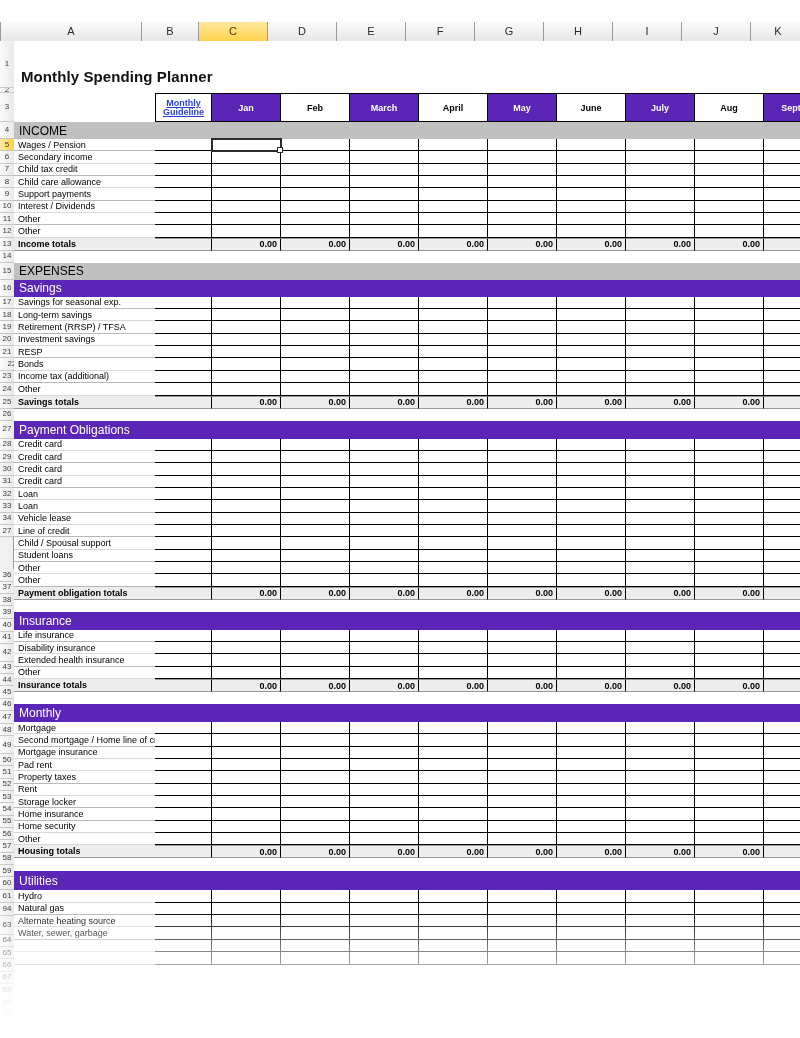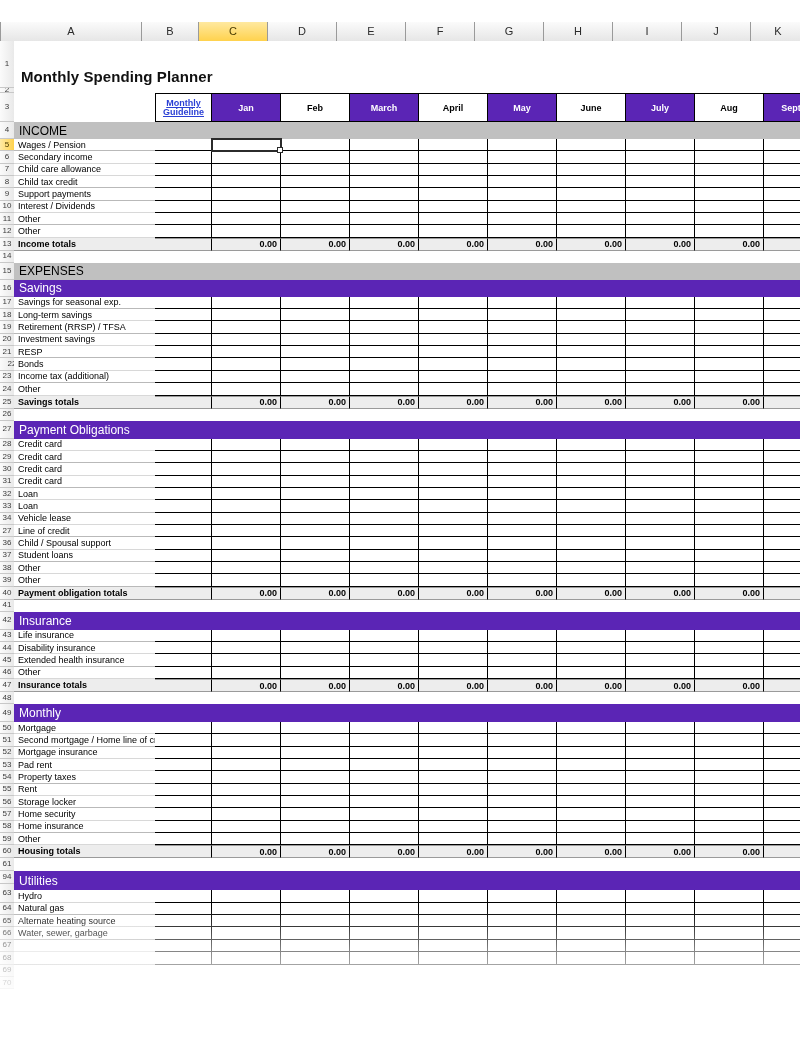--- a/index.html
+++ b/index.html
@@ -257,21 +257,21 @@
       <div class="rowhdr" style="height: 12px;">26</div>
       <div class="rowhdr" style="height: 18px;">27</div>
       <div class="rowhdr" style="height: 12.35px;">28</div>
       <div class="rowhdr" style="height: 12.35px;">29</div>
       <div class="rowhdr" style="height: 12.35px;">30</div>
       <div class="rowhdr" style="height: 12.35px;">31</div>
       <div class="rowhdr" style="height: 12.35px;">32</div>
       <div class="rowhdr" style="height: 12.35px;">33</div>
       <div class="rowhdr" style="height: 12.35px;">34</div>
       <div class="rowhdr" style="height: 12.35px;">27</div>
-      <div class="rowhdr" style="height: 12.35px;">36</div>
+      <div class="rowhdr" style="height: 12.35px; margin-top: 32px;">36</div>
       <div class="rowhdr" style="height: 12.35px;">37</div>
       <div class="rowhdr" style="height: 12.35px;">38</div>
       <div class="rowhdr" style="height: 12.35px;">39</div>
       <div class="rowhdr" style="height: 13px;">40</div>
       <div class="rowhdr" style="height: 12px;">41</div>
       <div class="rowhdr" style="height: 18px;">42</div>
       <div class="rowhdr" style="height: 12.35px;">43</div>
       <div class="rowhdr" style="height: 12.35px;">44</div>
       <div class="rowhdr" style="height: 12.35px;">45</div>
       <div class="rowhdr" style="height: 12.35px;">46</div>
@@ -347,34 +347,34 @@
         <div class="cell dcell b" style="width: 69px; min-width: 69px;"></div>
         <div class="cell dcell b" style="width: 69px; min-width: 69px;"></div>
         <div class="cell dcell b" style="width: 69px; min-width: 69px;"></div>
         <div class="cell dcell b" style="width: 69px; min-width: 69px;"></div>
         <div class="cell dcell b" style="width: 69px; min-width: 69px;"></div>
         <div class="cell dcell b" style="width: 69px; min-width: 69px;"></div>
         <div class="cell dcell b" style="width: 69px; min-width: 69px;"></div>
         <div class="cell dcell b" style="width: 55px; min-width: 55px;"></div>
       </div>
       <div class="grow" style="height: 12.35px;">
+        <div class="cell lbl" style="width: 141px; min-width: 141px;">Child tax credit</div>
+        <div class="cell dcell b" style="width: 57px; min-width: 57px;"></div>
+        <div class="cell dcell b" style="width: 69px; min-width: 69px;"></div>
+        <div class="cell dcell b" style="width: 69px; min-width: 69px;"></div>
+        <div class="cell dcell b" style="width: 69px; min-width: 69px;"></div>
+        <div class="cell dcell b" style="width: 69px; min-width: 69px;"></div>
+        <div class="cell dcell b" style="width: 69px; min-width: 69px;"></div>
+        <div class="cell dcell b" style="width: 69px; min-width: 69px;"></div>
+        <div class="cell dcell b" style="width: 69px; min-width: 69px;"></div>
+        <div class="cell dcell b" style="width: 69px; min-width: 69px;"></div>
+        <div class="cell dcell b" style="width: 55px; min-width: 55px;"></div>
+      </div>
+      <div class="grow" style="height: 12.35px;">
         <div class="cell lbl thinline" style="width: 141px; min-width: 141px;">Child care allowance</div>
-        <div class="cell dcell b" style="width: 57px; min-width: 57px;"></div>
-        <div class="cell dcell b" style="width: 69px; min-width: 69px;"></div>
-        <div class="cell dcell b" style="width: 69px; min-width: 69px;"></div>
-        <div class="cell dcell b" style="width: 69px; min-width: 69px;"></div>
-        <div class="cell dcell b" style="width: 69px; min-width: 69px;"></div>
-        <div class="cell dcell b" style="width: 69px; min-width: 69px;"></div>
-        <div class="cell dcell b" style="width: 69px; min-width: 69px;"></div>
-        <div class="cell dcell b" style="width: 69px; min-width: 69px;"></div>
-        <div class="cell dcell b" style="width: 69px; min-width: 69px;"></div>
-        <div class="cell dcell b" style="width: 55px; min-width: 55px;"></div>
-      </div>
-      <div class="grow" style="height: 12.35px;">
-        <div class="cell lbl" style="width: 141px; min-width: 141px;">Child tax credit</div>
         <div class="cell dcell b" style="width: 57px; min-width: 57px;"></div>
         <div class="cell dcell b" style="width: 69px; min-width: 69px;"></div>
         <div class="cell dcell b" style="width: 69px; min-width: 69px;"></div>
         <div class="cell dcell b" style="width: 69px; min-width: 69px;"></div>
         <div class="cell dcell b" style="width: 69px; min-width: 69px;"></div>
         <div class="cell dcell b" style="width: 69px; min-width: 69px;"></div>
         <div class="cell dcell b" style="width: 69px; min-width: 69px;"></div>
         <div class="cell dcell b" style="width: 69px; min-width: 69px;"></div>
         <div class="cell dcell b" style="width: 69px; min-width: 69px;"></div>
         <div class="cell dcell b" style="width: 55px; min-width: 55px;"></div>
@@ -907,34 +907,34 @@
         <div class="cell dcell b" style="width: 69px; min-width: 69px;"></div>
         <div class="cell dcell b" style="width: 69px; min-width: 69px;"></div>
         <div class="cell dcell b" style="width: 69px; min-width: 69px;"></div>
         <div class="cell dcell b" style="width: 69px; min-width: 69px;"></div>
         <div class="cell dcell b" style="width: 69px; min-width: 69px;"></div>
         <div class="cell dcell b" style="width: 69px; min-width: 69px;"></div>
         <div class="cell dcell b" style="width: 69px; min-width: 69px;"></div>
         <div class="cell dcell b" style="width: 55px; min-width: 55px;"></div>
       </div>
       <div class="grow" style="height: 12.35px;">
+        <div class="cell lbl" style="width: 141px; min-width: 141px;">Home insurance</div>
+        <div class="cell dcell b" style="width: 57px; min-width: 57px;"></div>
+        <div class="cell dcell b" style="width: 69px; min-width: 69px;"></div>
+        <div class="cell dcell b" style="width: 69px; min-width: 69px;"></div>
+        <div class="cell dcell b" style="width: 69px; min-width: 69px;"></div>
+        <div class="cell dcell b" style="width: 69px; min-width: 69px;"></div>
+        <div class="cell dcell b" style="width: 69px; min-width: 69px;"></div>
+        <div class="cell dcell b" style="width: 69px; min-width: 69px;"></div>
+        <div class="cell dcell b" style="width: 69px; min-width: 69px;"></div>
+        <div class="cell dcell b" style="width: 69px; min-width: 69px;"></div>
+        <div class="cell dcell b" style="width: 55px; min-width: 55px;"></div>
+      </div>
+      <div class="grow" style="height: 12.35px;">
         <div class="cell lbl thinline" style="width: 141px; min-width: 141px;">Home security</div>
-        <div class="cell dcell b" style="width: 57px; min-width: 57px;"></div>
-        <div class="cell dcell b" style="width: 69px; min-width: 69px;"></div>
-        <div class="cell dcell b" style="width: 69px; min-width: 69px;"></div>
-        <div class="cell dcell b" style="width: 69px; min-width: 69px;"></div>
-        <div class="cell dcell b" style="width: 69px; min-width: 69px;"></div>
-        <div class="cell dcell b" style="width: 69px; min-width: 69px;"></div>
-        <div class="cell dcell b" style="width: 69px; min-width: 69px;"></div>
-        <div class="cell dcell b" style="width: 69px; min-width: 69px;"></div>
-        <div class="cell dcell b" style="width: 69px; min-width: 69px;"></div>
-        <div class="cell dcell b" style="width: 55px; min-width: 55px;"></div>
-      </div>
-      <div class="grow" style="height: 12.35px;">
-        <div class="cell lbl" style="width: 141px; min-width: 141px;">Home insurance</div>
         <div class="cell dcell b" style="width: 57px; min-width: 57px;"></div>
         <div class="cell dcell b" style="width: 69px; min-width: 69px;"></div>
         <div class="cell dcell b" style="width: 69px; min-width: 69px;"></div>
         <div class="cell dcell b" style="width: 69px; min-width: 69px;"></div>
         <div class="cell dcell b" style="width: 69px; min-width: 69px;"></div>
         <div class="cell dcell b" style="width: 69px; min-width: 69px;"></div>
         <div class="cell dcell b" style="width: 69px; min-width: 69px;"></div>
         <div class="cell dcell b" style="width: 69px; min-width: 69px;"></div>
         <div class="cell dcell b" style="width: 69px; min-width: 69px;"></div>
         <div class="cell dcell b" style="width: 55px; min-width: 55px;"></div>

